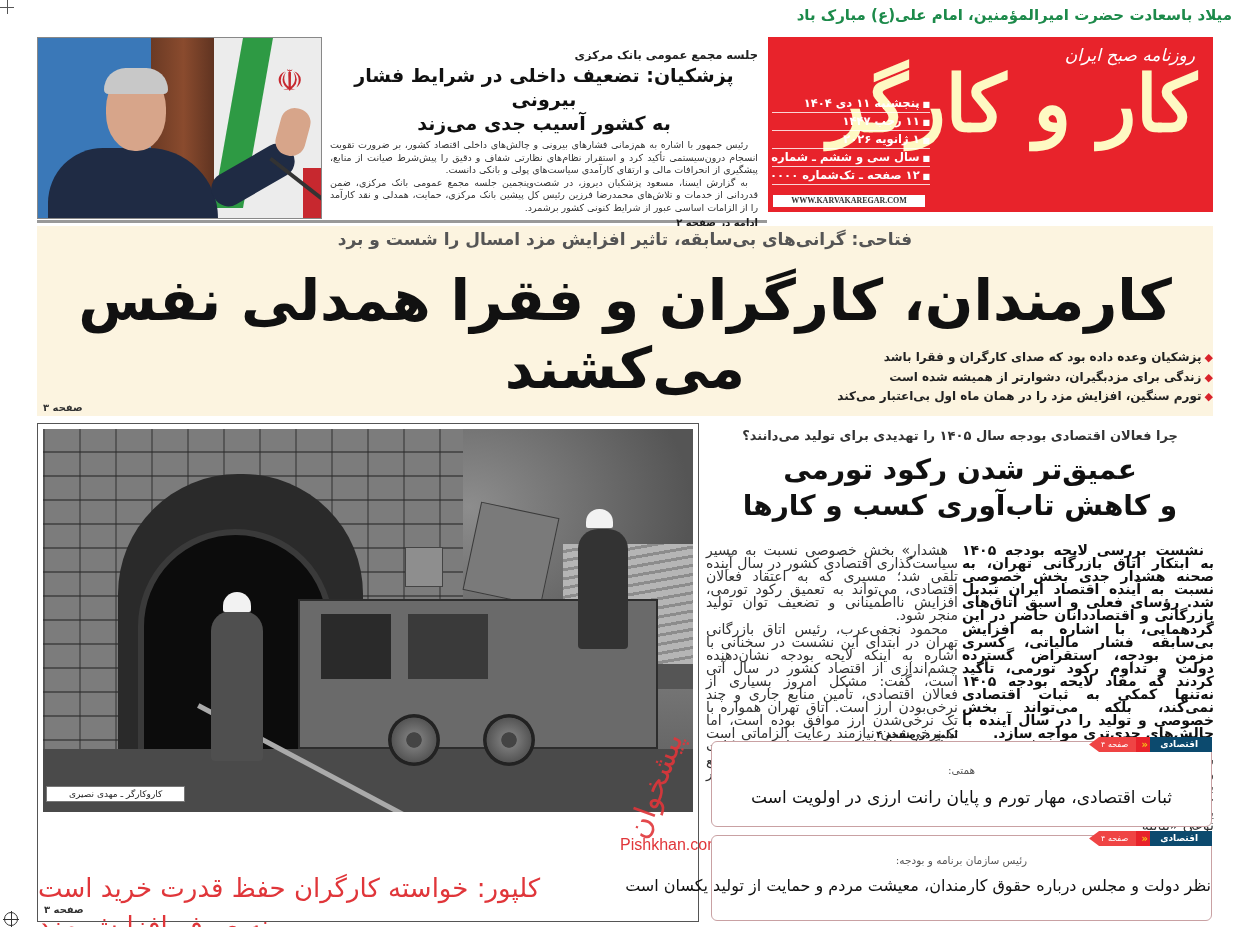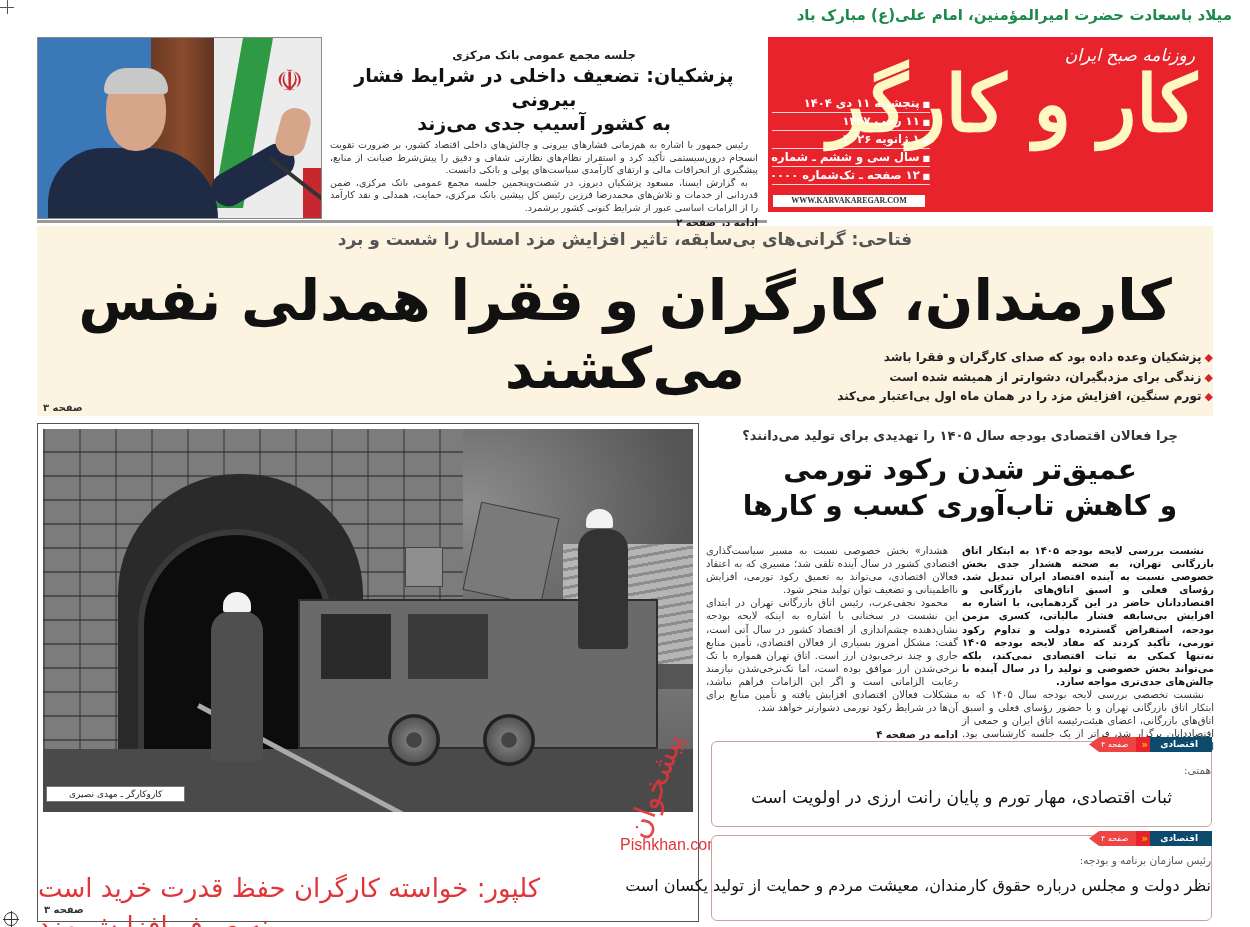--- a/index.html
+++ b/index.html
@@ -35,21 +35,21 @@
   .tp-body { position: absolute; left: 10px; top: 110px; width: 170px; height: 90px; background: #1f2b44; border-radius: 55px 70px 0 0; }
   .tp-head { position: absolute; left: 68px; top: 35px; width: 60px; height: 78px; background: #d7a58a; border-radius: 45% 45% 48% 48%; }
   .tp-hair { position: absolute; left: 66px; top: 30px; width: 64px; height: 26px; background: #c8c8c8; border-radius: 30px 30px 6px 6px; }
   .tp-arm { position: absolute; left: 170px; top: 120px; width: 90px; height: 34px; background: #1f2b44; transform: rotate(-30deg); border-radius: 16px; }
   .tp-hand { position: absolute; left: 240px; top: 70px; width: 30px; height: 48px; background: #d7a58a; border-radius: 14px; transform: rotate(15deg); }
   .tp-mic { position: absolute; left: 225px; top: 140px; width: 70px; height: 4px; background: #333; transform: rotate(38deg); }
   .tp-base { position: absolute; left: 37px; top: 220px; width: 730px; height: 3px; background: #999; }
 
   
   .top-story { left: 330px; top: 48px; width: 428px; }
-  .ts-kicker { text-align: center; font-size: 11.5px; font-weight: bold; color: #222; }
+  .ts-kicker { text-align: right; font-size: 11.5px; font-weight: bold; color: #222; }
   .ts-title { text-align: center; font-size: 19px; font-weight: bold; line-height: 24px; color: #111; margin-top: 1px; }
   .ts-body { font-size: 9.5px; line-height: 12.6px; color: #333; text-align: justify; margin-top: 4px; }
   .ts-body p { text-indent: 10px; }
   .ts-cont { font-size: 10px; font-weight: bold; margin-top: 2px; text-align: right; }
 
   
   .banner { left: 37px; top: 226px; width: 1176px; height: 190px; background: #fcf4e0; }
   .bn-kicker { right: 0; left: 0; top: 3px; text-align: center; font-size: 17px; font-weight: bold; color: #555; }
   .bn-title { left: 0; right: 0; top: 40px; text-align: center; font-size: 57px; font-weight: bold; color: #111; letter-spacing: -1px; line-height: 1.2; }
   .bn-bullets { right: 0; top: 122px; }
@@ -85,36 +85,36 @@
   .mine-headline { left: 0; right: 0; top: 413px; text-align: left; font-size: 26px; line-height: 38px; color: #e0363a; margin-top: 32px; }
   .mine-page { left: 6px; top: 480px; font-size: 10px; font-weight: bold; color: #333; }
 
   
   .wm-fa { left: 600px; top: 768px; font-family: "DejaVu Serif", serif; font-size: 30px; color: #e0363a; transform: rotate(-70deg); opacity: 0.9; white-space: nowrap; }
   .wm-en { left: 620px; top: 836px; font-family: "Liberation Sans", sans-serif; font-size: 16px; color: #e0363a; direction: ltr; }
 
   
   .rs-kicker { left: 705px; top: 428px; width: 510px; text-align: center; font-size: 13px; font-weight: bold; color: #333; }
   .rs-title { left: 705px; top: 452px; width: 510px; text-align: center; font-size: 28px; font-weight: bold; line-height: 36px; color: #111; }
-  .rs-col { top: 544px; width: 252px; font-size: 10px; line-height: 13.1px; text-align: justify; color: #333; }
+  .rs-col { top: 544px; width: 252px; font-size: 14px; line-height: 13.1px; text-align: justify; color: #333; }
   .rs-col p { text-indent: 10px; }
   .rs-col-right { left: 962px; }
   .rs-col-right p.lead { font-weight: bold; color: #111; }
   .rs-col-left { left: 706px; }
   .rs-cont { left: 706px; top: 729px; width: 252px; font-size: 10px; font-weight: bold; text-align: right; }
 
   
   .teaser { left: 711px; width: 501px; height: 86px; border: 1px solid #c9a1a3; border-radius: 6px; background: #fff; }
   .teaser-1 { top: 741px; }
   .teaser-2 { top: 835px; }
   .tz-tag { right: -1px; top: -5px; height: 15px; display: flex; flex-direction: row; align-items: stretch; }
   .tz-cat { background: #0c4a6e; color: #fff; font-size: 9px; padding: 0 14px 0 10px; line-height: 15px; font-weight: bold; }
   .tz-chev { width: 14px; background: #e8232b; color: #f5c518; font-size: 10px; font-weight: bold; line-height: 15px; text-align: center; letter-spacing: -3px; }
   .tz-page { background: #ef4444; color: #fff; font-size: 8px; padding: 0 8px 0 12px; line-height: 15px; clip-path: polygon(0 50%, 10px 0, 100% 0, 100% 100%, 10px 100%); }
-  .tz-kicker { left: 0; right: 0; font-size: 10.5px; color: #555; }
+  .tz-kicker { left: 0; right: 0; text-align: center; font-size: 10.5px; color: #555; }
   .tz-title { left: 0; right: 0; text-align: center; font-size: 17px; color: #111; white-space: nowrap; }
   .teaser-1 .tz-kicker { top: 22px; }
   .teaser-1 .tz-title { top: 45px; }
   .teaser-2 .tz-kicker { top: 18px; }
   .teaser-2 .tz-title { top: 40px; font-size: 16px; }
 
   
   .reg-mark { left: 4px; top: 912px; width: 14px; height: 14px; border: 1px solid #333; border-radius: 50%; }
   .reg-mark::before { content: ""; position: absolute; left: 6px; top: -2px; width: 1px; height: 16px; background: #333; }
   .reg-mark::after { content: ""; position: absolute; left: -2px; top: 6px; width: 16px; height: 1px; background: #333; }

